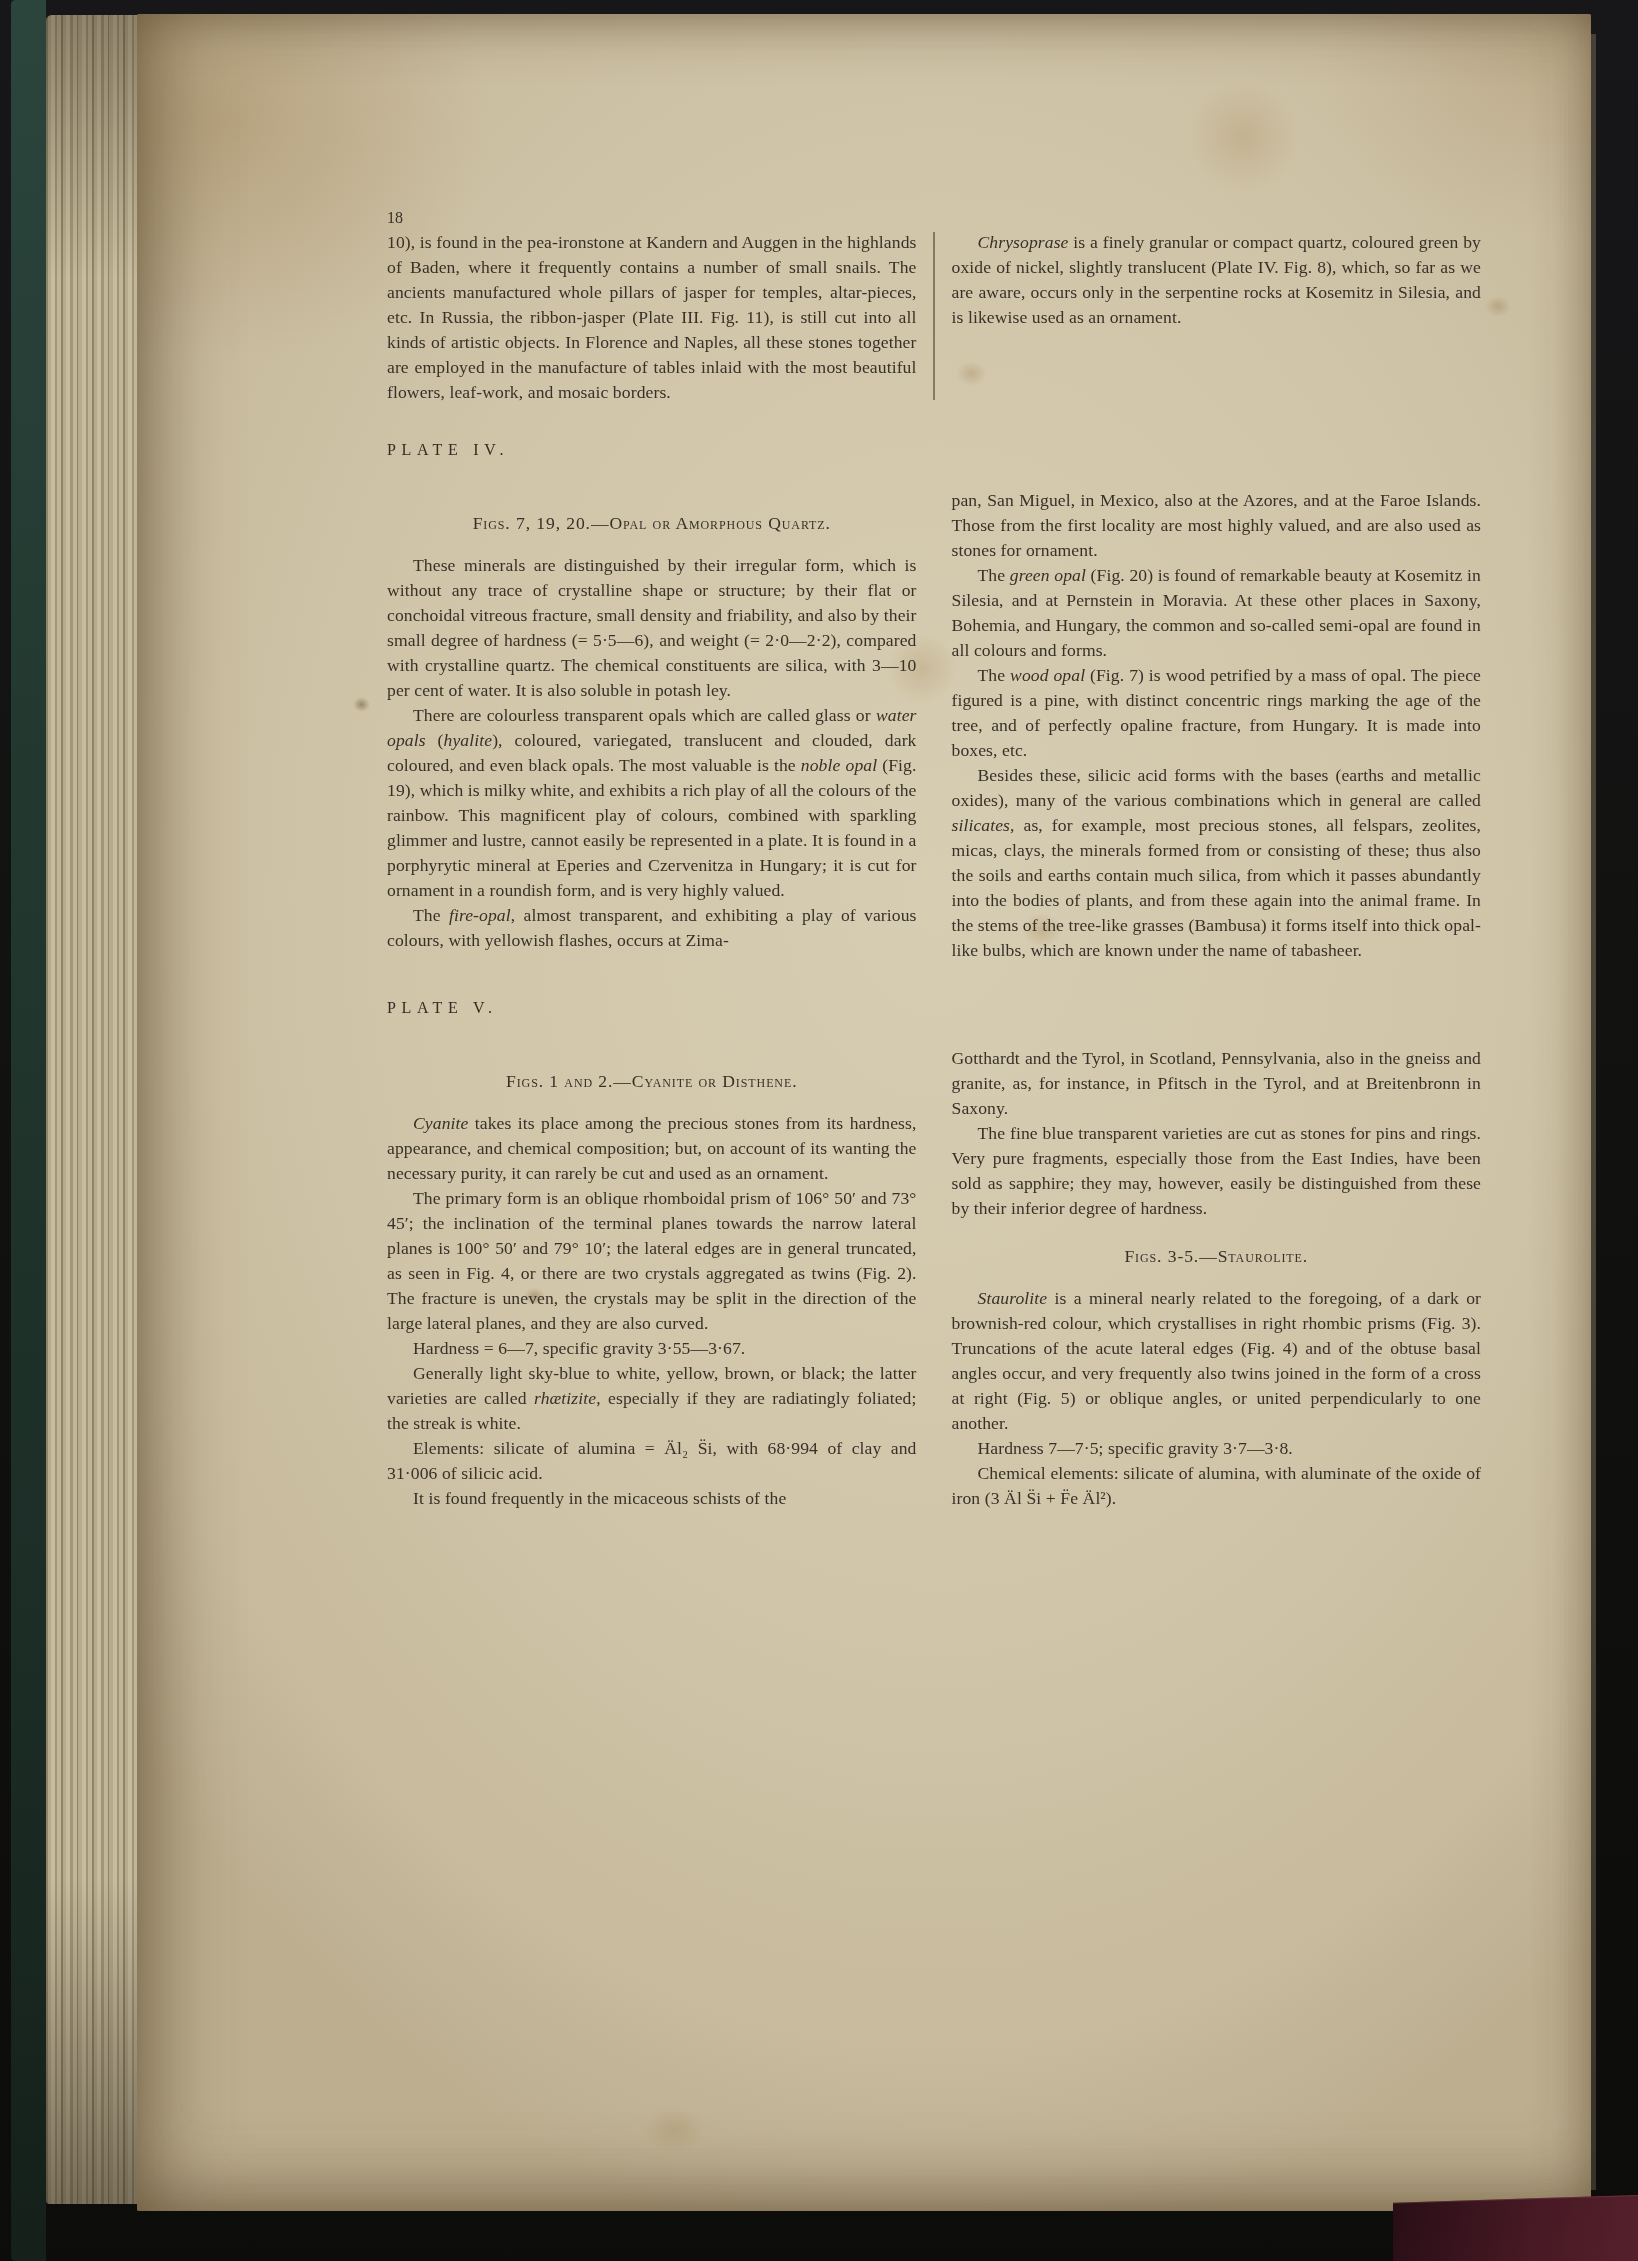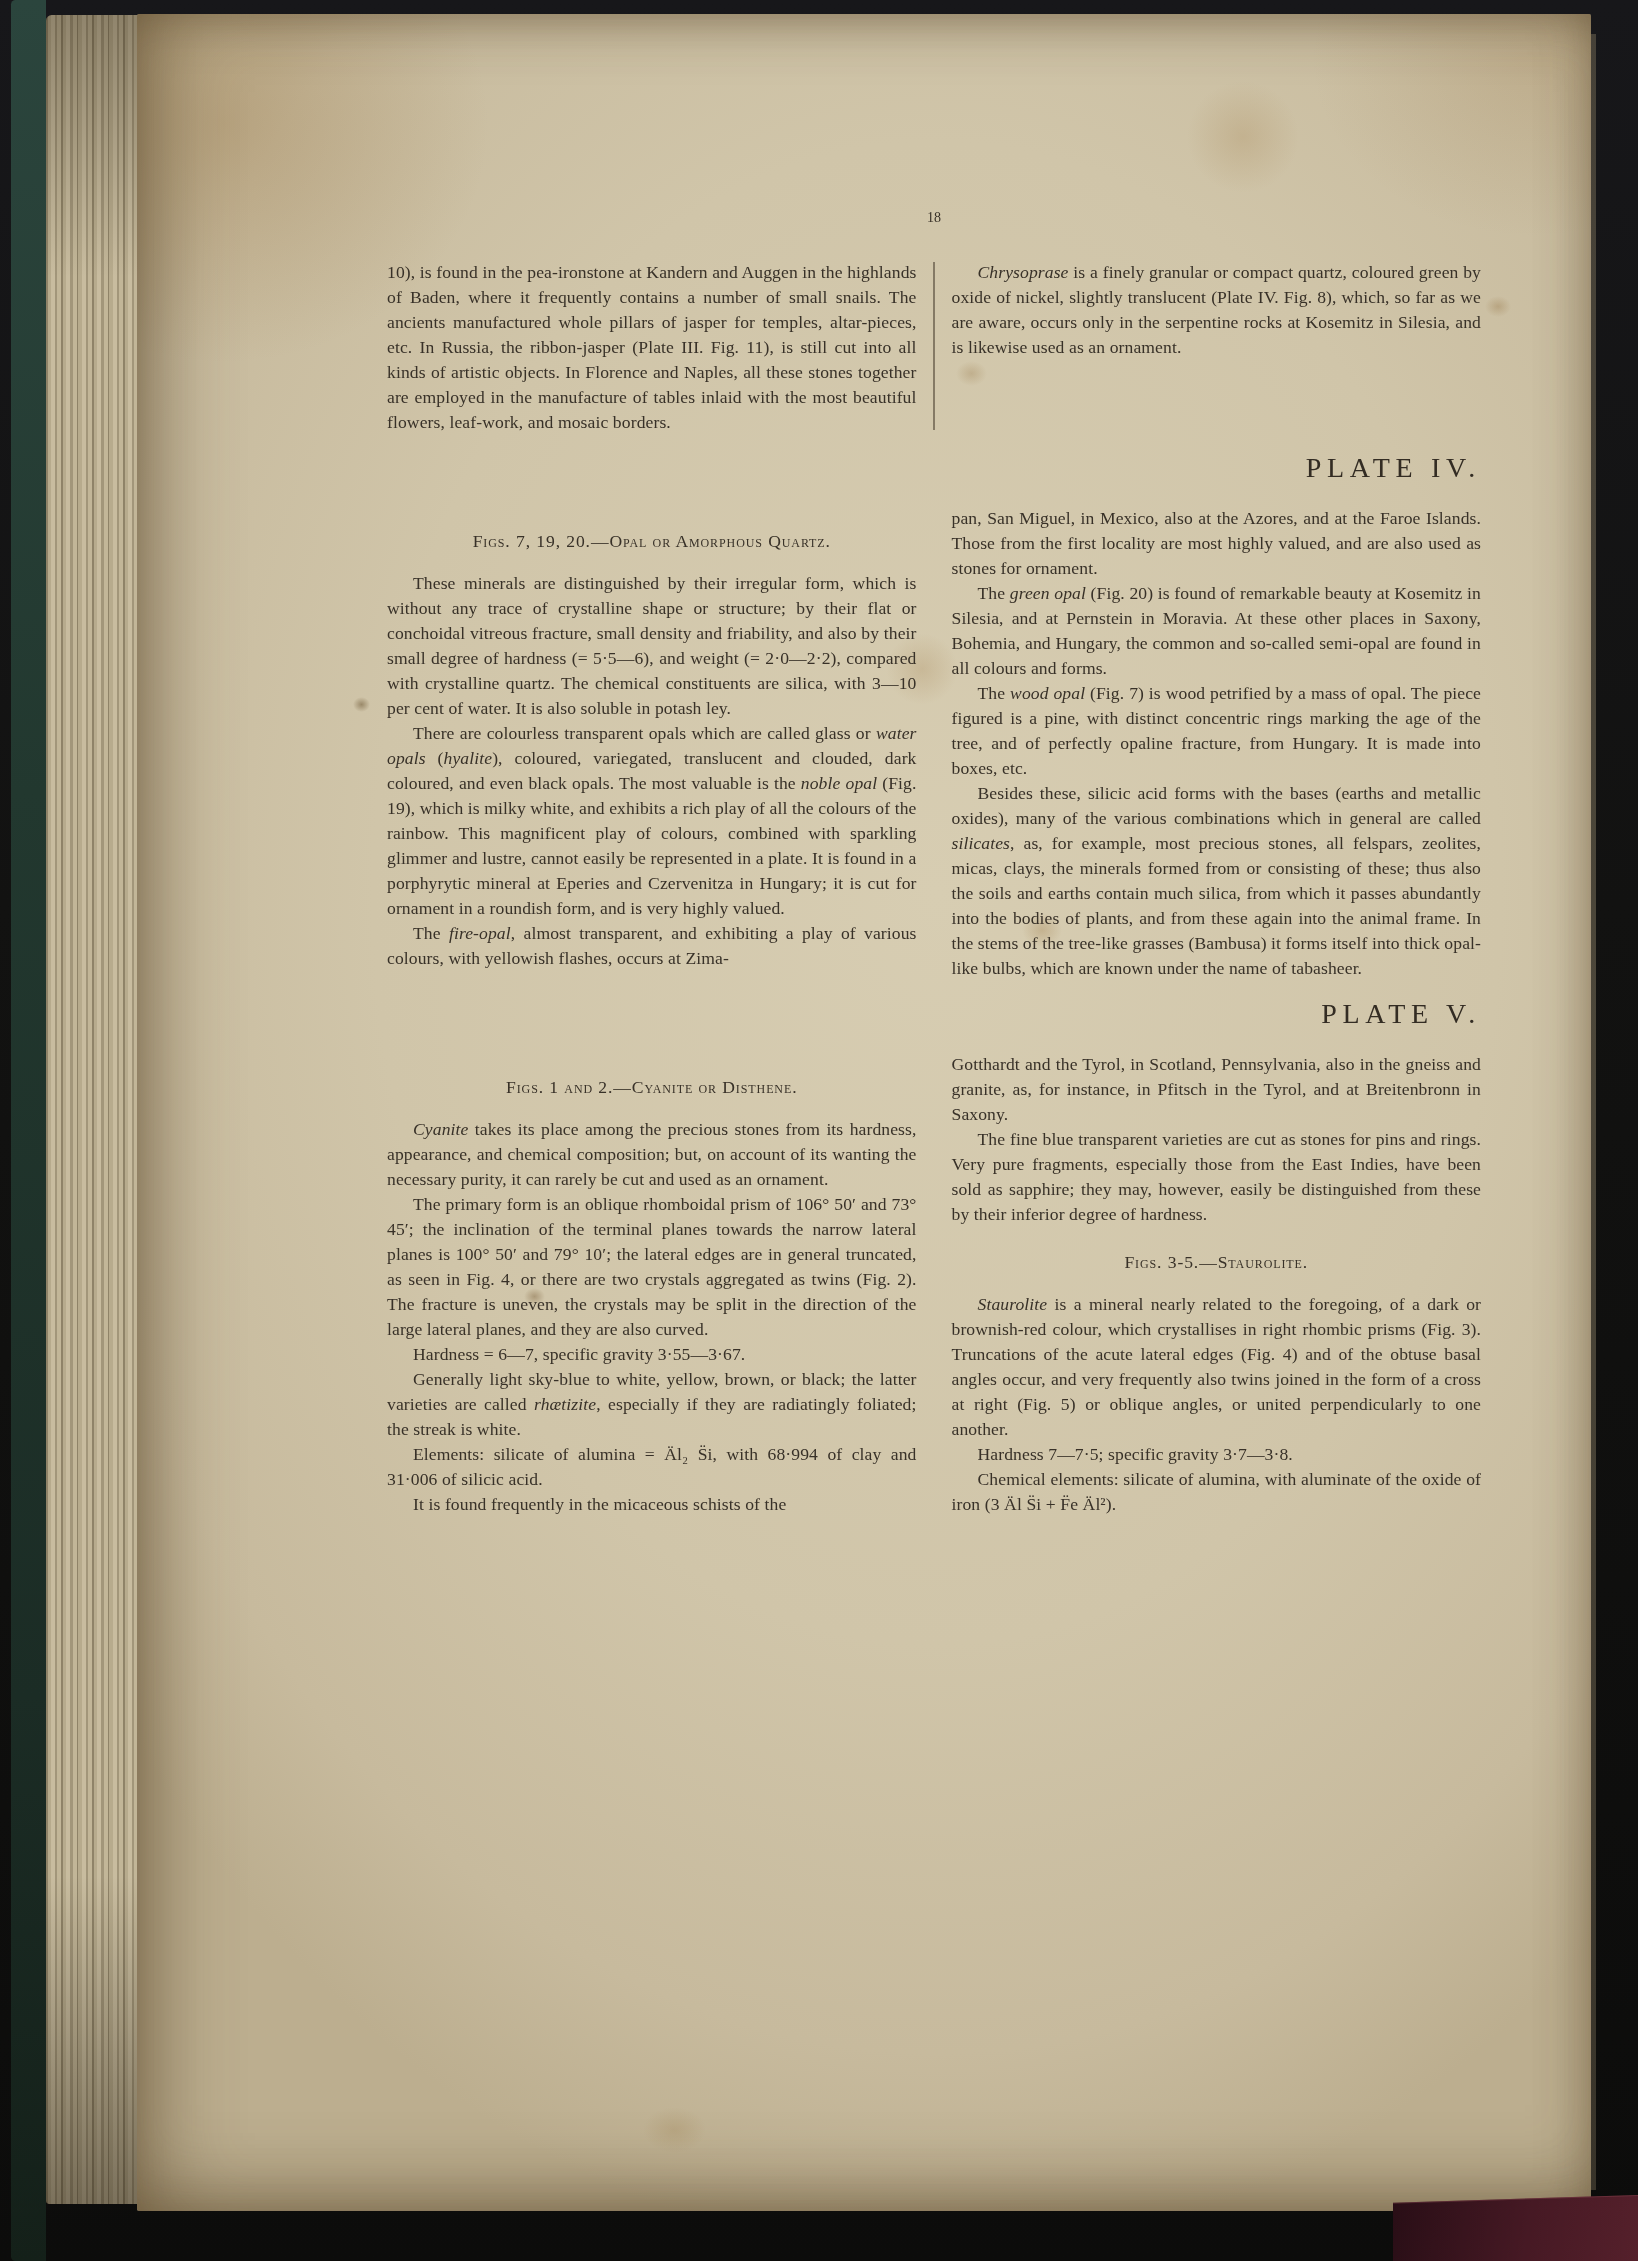--- a/index.html
+++ b/index.html
@@ -77,37 +77,35 @@
     position: relative;
     margin: 191px 0 0 250px;
     width: 1094px;
     color: #383128;
     font-size: 17.6px;
     line-height: 25px;
     text-align: justify;
     letter-spacing: 0.1px;
   }
   .page-number {
-    text-align: center;
-    font-size: 14px;
-    margin-bottom: 30px;
+    font-size: 16px;
   }
   .cols { display: flex; gap: 35px; position: relative; }
   .col { flex: 1 1 0; min-width: 0; }
   .colrule {
     position: absolute; left: 50%; top: 2.3px; bottom: 4.6px; width: 1.1px;
     margin-left: -0.6px;
     background: rgba(70,58,44,.55);
   }
   h2.plate {
-    text-align: right;
+    text-align: left;
     font-weight: 400;
-    font-size: 28px;
+    font-size: 16px;
     letter-spacing: 5.7px;
-    margin: 20px 0 26px 0;
+    margin: 32px 0 26px 0;
     color: #332c23;
   }
   .subheading {
     text-align: center;
     font-weight: 400;
     font-variant: small-caps;
     font-size: 17.6px;
     letter-spacing: 0.9px;
     margin: 2.3px 0 21.6px 0;
   }

